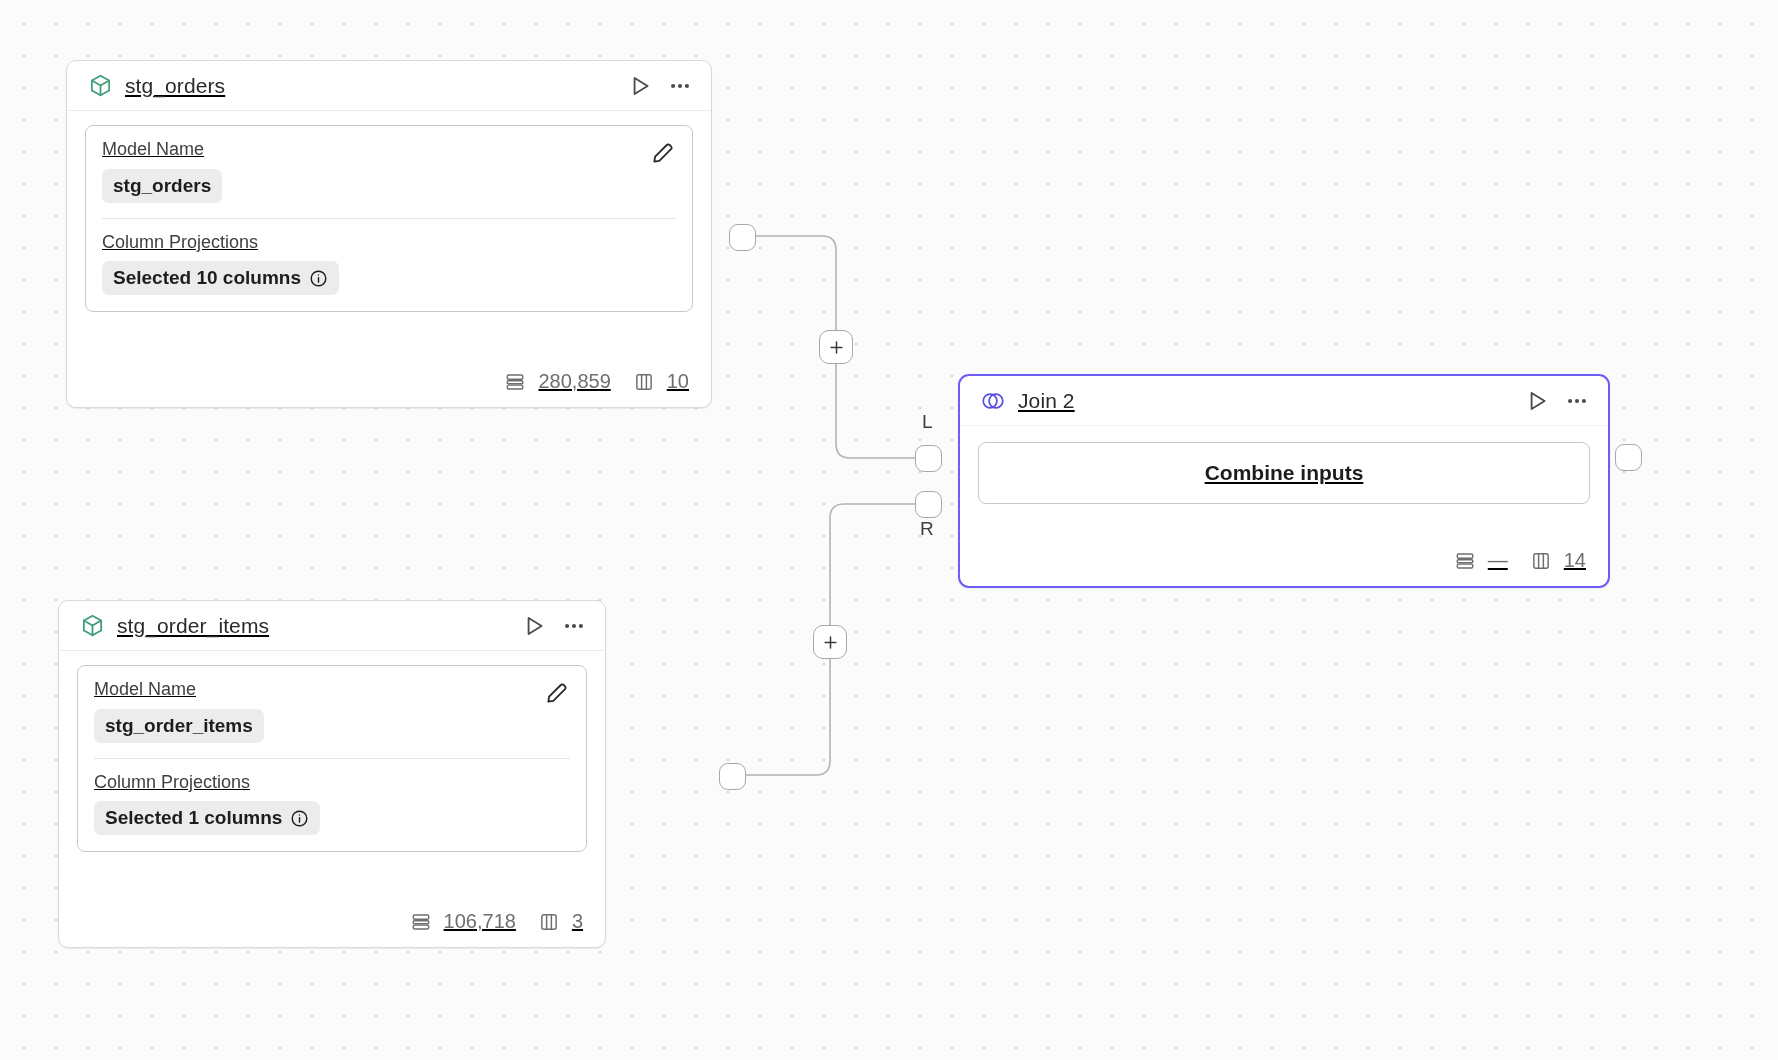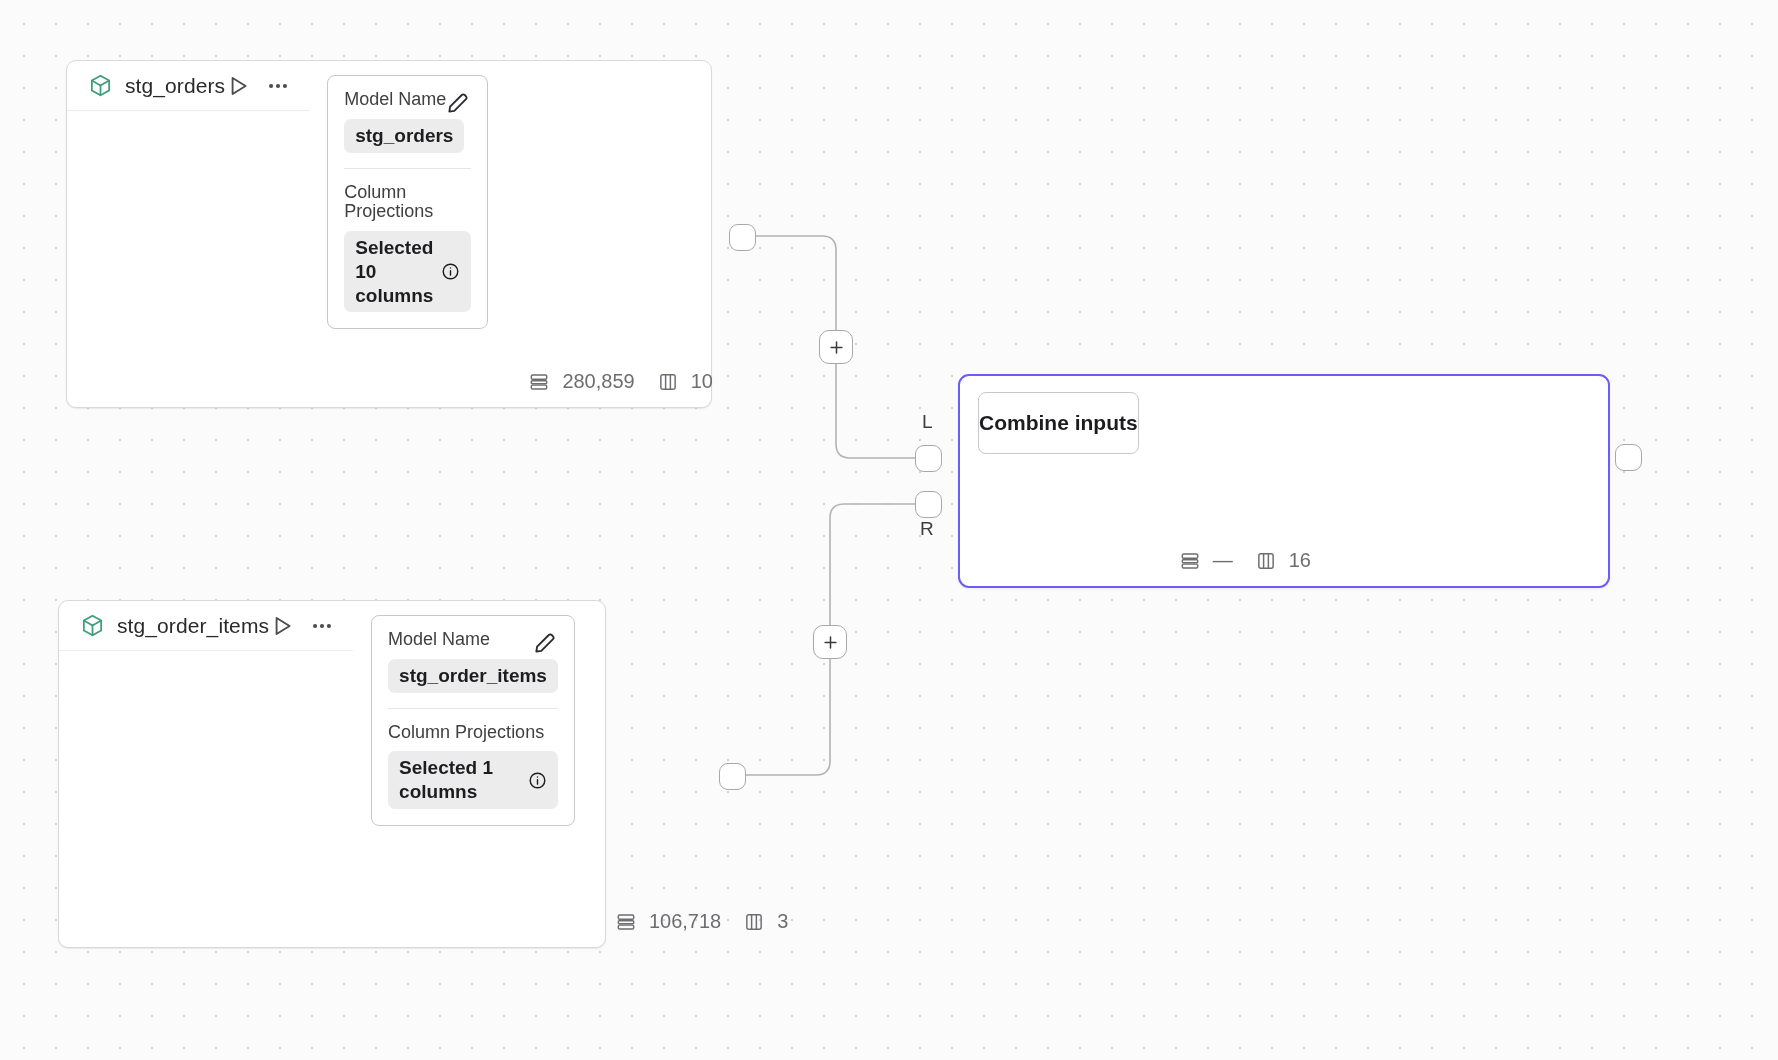--- a/index.html
+++ b/index.html
@@ -37,21 +37,22 @@
   }
 
   
   .node {
     position: absolute;
     background: #ffffff;
     border: 1px solid #d9d8da;
     border-radius: 10px;
     box-shadow: 0 1px 2px rgba(16,16,20,0.05), 0 1px 1px rgba(16,16,20,0.03);
     display: flex;
-    flex-direction: row;
+    flex-direction: column;
+    text-decoration: underline;
   }
   .node.selected {
     border: 2.5px solid #6d5df6;
     border-radius: 11px;
     box-shadow: 0 1px 3px rgba(16,16,20,0.06);
   }
 
   .node-header {
     display: flex;
     align-items: center;
@@ -353,20 +354,43 @@
           </svg>
         </span>
         <span>3</span>
       </span>
     </div>
 
     <div class="handle" style="left:660px; top:162px;"></div>
   </div>
 
   <div class="node selected" style="left:958px; top:374px; width:652px; height:214px;">
+    <div class="node-header">
+      <span class="node-type-icon">
+        <svg width="26" height="26" viewBox="0 0 24 24" fill="none" stroke="#5b4fe0" stroke-width="1.6">
+          <circle cx="9.3" cy="12" r="6.3"></circle>
+            <circle cx="14.7" cy="12" r="6.3"></circle>
+        </svg>
+      </span>
+      <span class="node-title">Join 2</span>
+      <span class="hdr-actions">
+        <button class="icon-btn" title="Run">
+          <svg width="26" height="26" viewBox="0 0 24 24" fill="none" stroke="#4b4b50" stroke-width="1.7" stroke-linejoin="round">
+              <path d="M7 4.6 19 12 7 19.4z"></path>
+            </svg>
+        </button>
+        <button class="icon-btn" title="More">
+          <svg width="26" height="26" viewBox="0 0 24 24" fill="#4b4b50">
+            <circle cx="5.6" cy="12" r="1.9"></circle>
+              <circle cx="12" cy="12" r="1.9"></circle>
+              <circle cx="18.4" cy="12" r="1.9"></circle>
+          </svg>
+        </button>
+      </span>
+    </div>
 
     <div class="combine-btn">Combine inputs</div>
 
     <div class="node-footer">
       <span class="stat">
         <span>
           <svg width="22" height="22" viewBox="0 0 24 24" fill="none" stroke="#6e6d72" stroke-width="1.6" stroke-linecap="round" stroke-linejoin="round">
             <rect x="3.6" y="4.3" width="16.8" height="4.6" rx="1.4"></rect>
             <rect x="3.6" y="10.6" width="16.8" height="3.2" rx="1"></rect>
             <rect x="3.6" y="15.4" width="16.8" height="4.3" rx="1.4"></rect>
@@ -374,21 +398,21 @@
         </span>
         <span>—</span>
       </span>
       <span class="stat">
         <span>
           <svg width="22" height="22" viewBox="0 0 24 24" fill="none" stroke="#6e6d72" stroke-width="1.6" stroke-linecap="round" stroke-linejoin="round">
             <rect x="4.2" y="4.2" width="15.6" height="15.6" rx="2.2"></rect>
             <path d="M9.4 4.2v15.6M14.6 4.2v15.6"></path>
           </svg>
         </span>
-        <span>16</span>
+        <span>14</span>
       </span>
     </div>
 
     <div class="handle" style="left:655px; top:68px;"></div>
   </div>
 
   <div class="handle" style="left:915px; top:445px;"></div>
   <div class="port-label" style="left:922px; top:411px;">L</div>
 
   <div class="handle" style="left:915px; top:491px;"></div>

